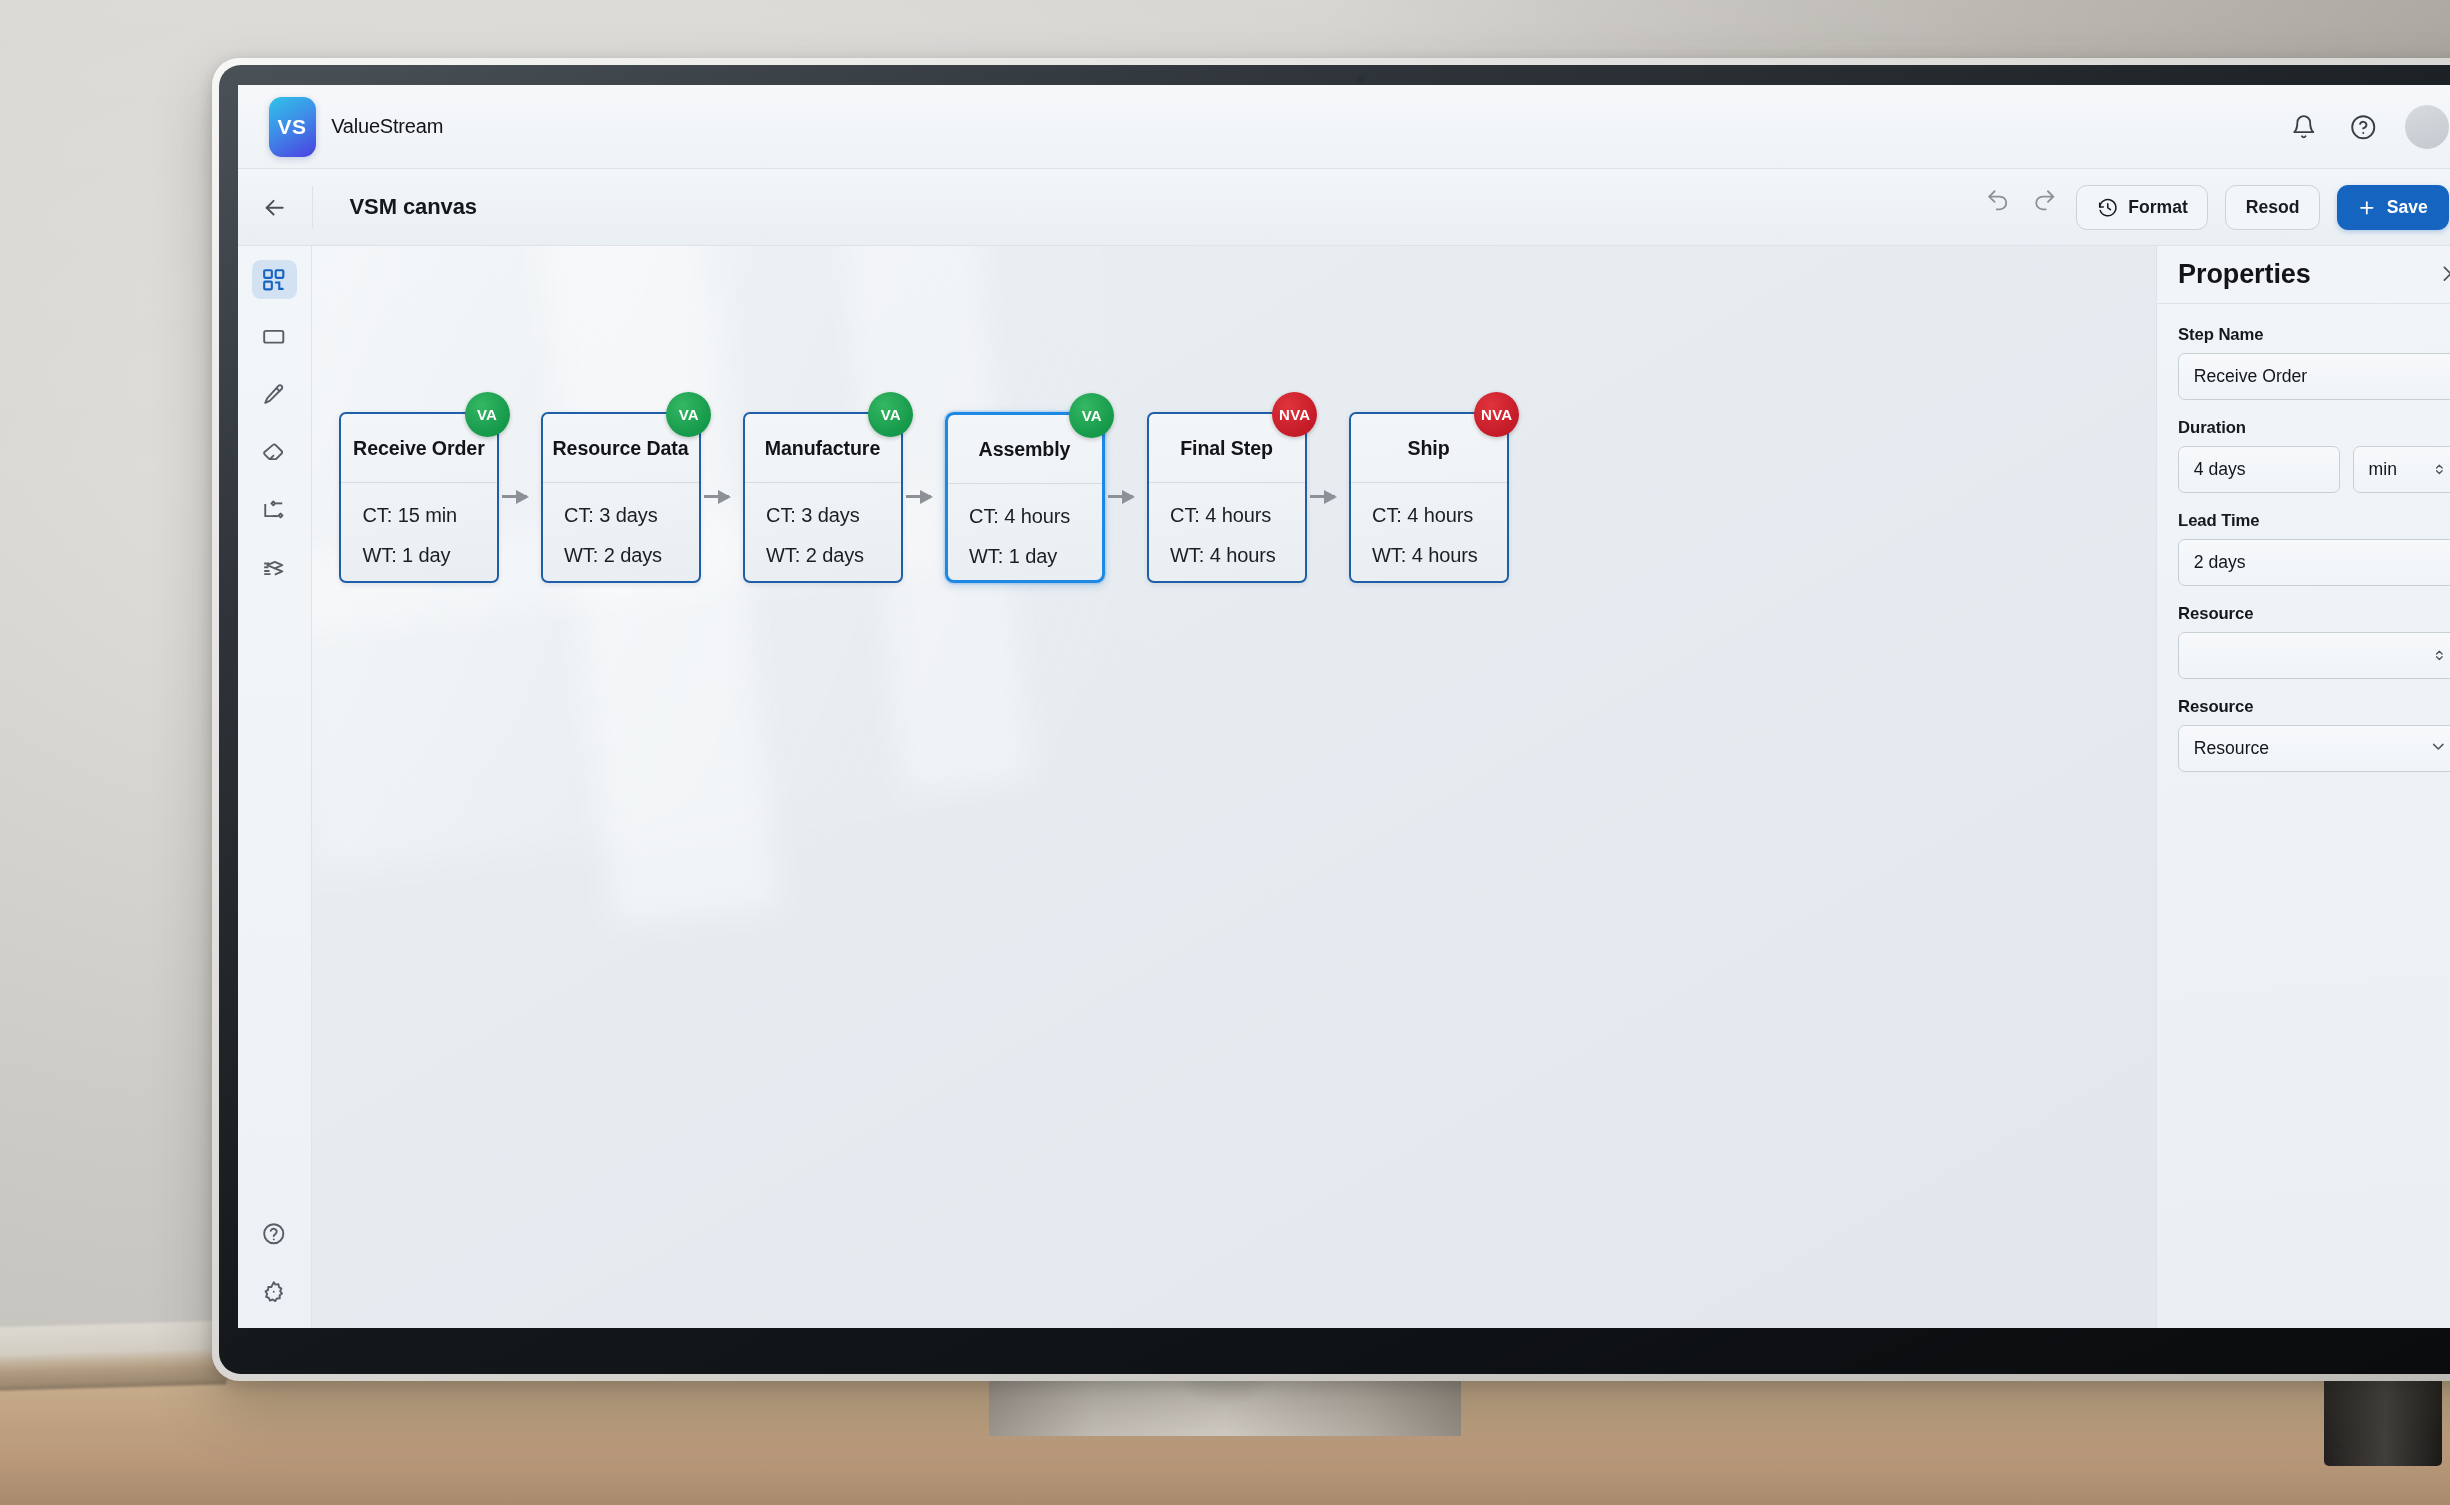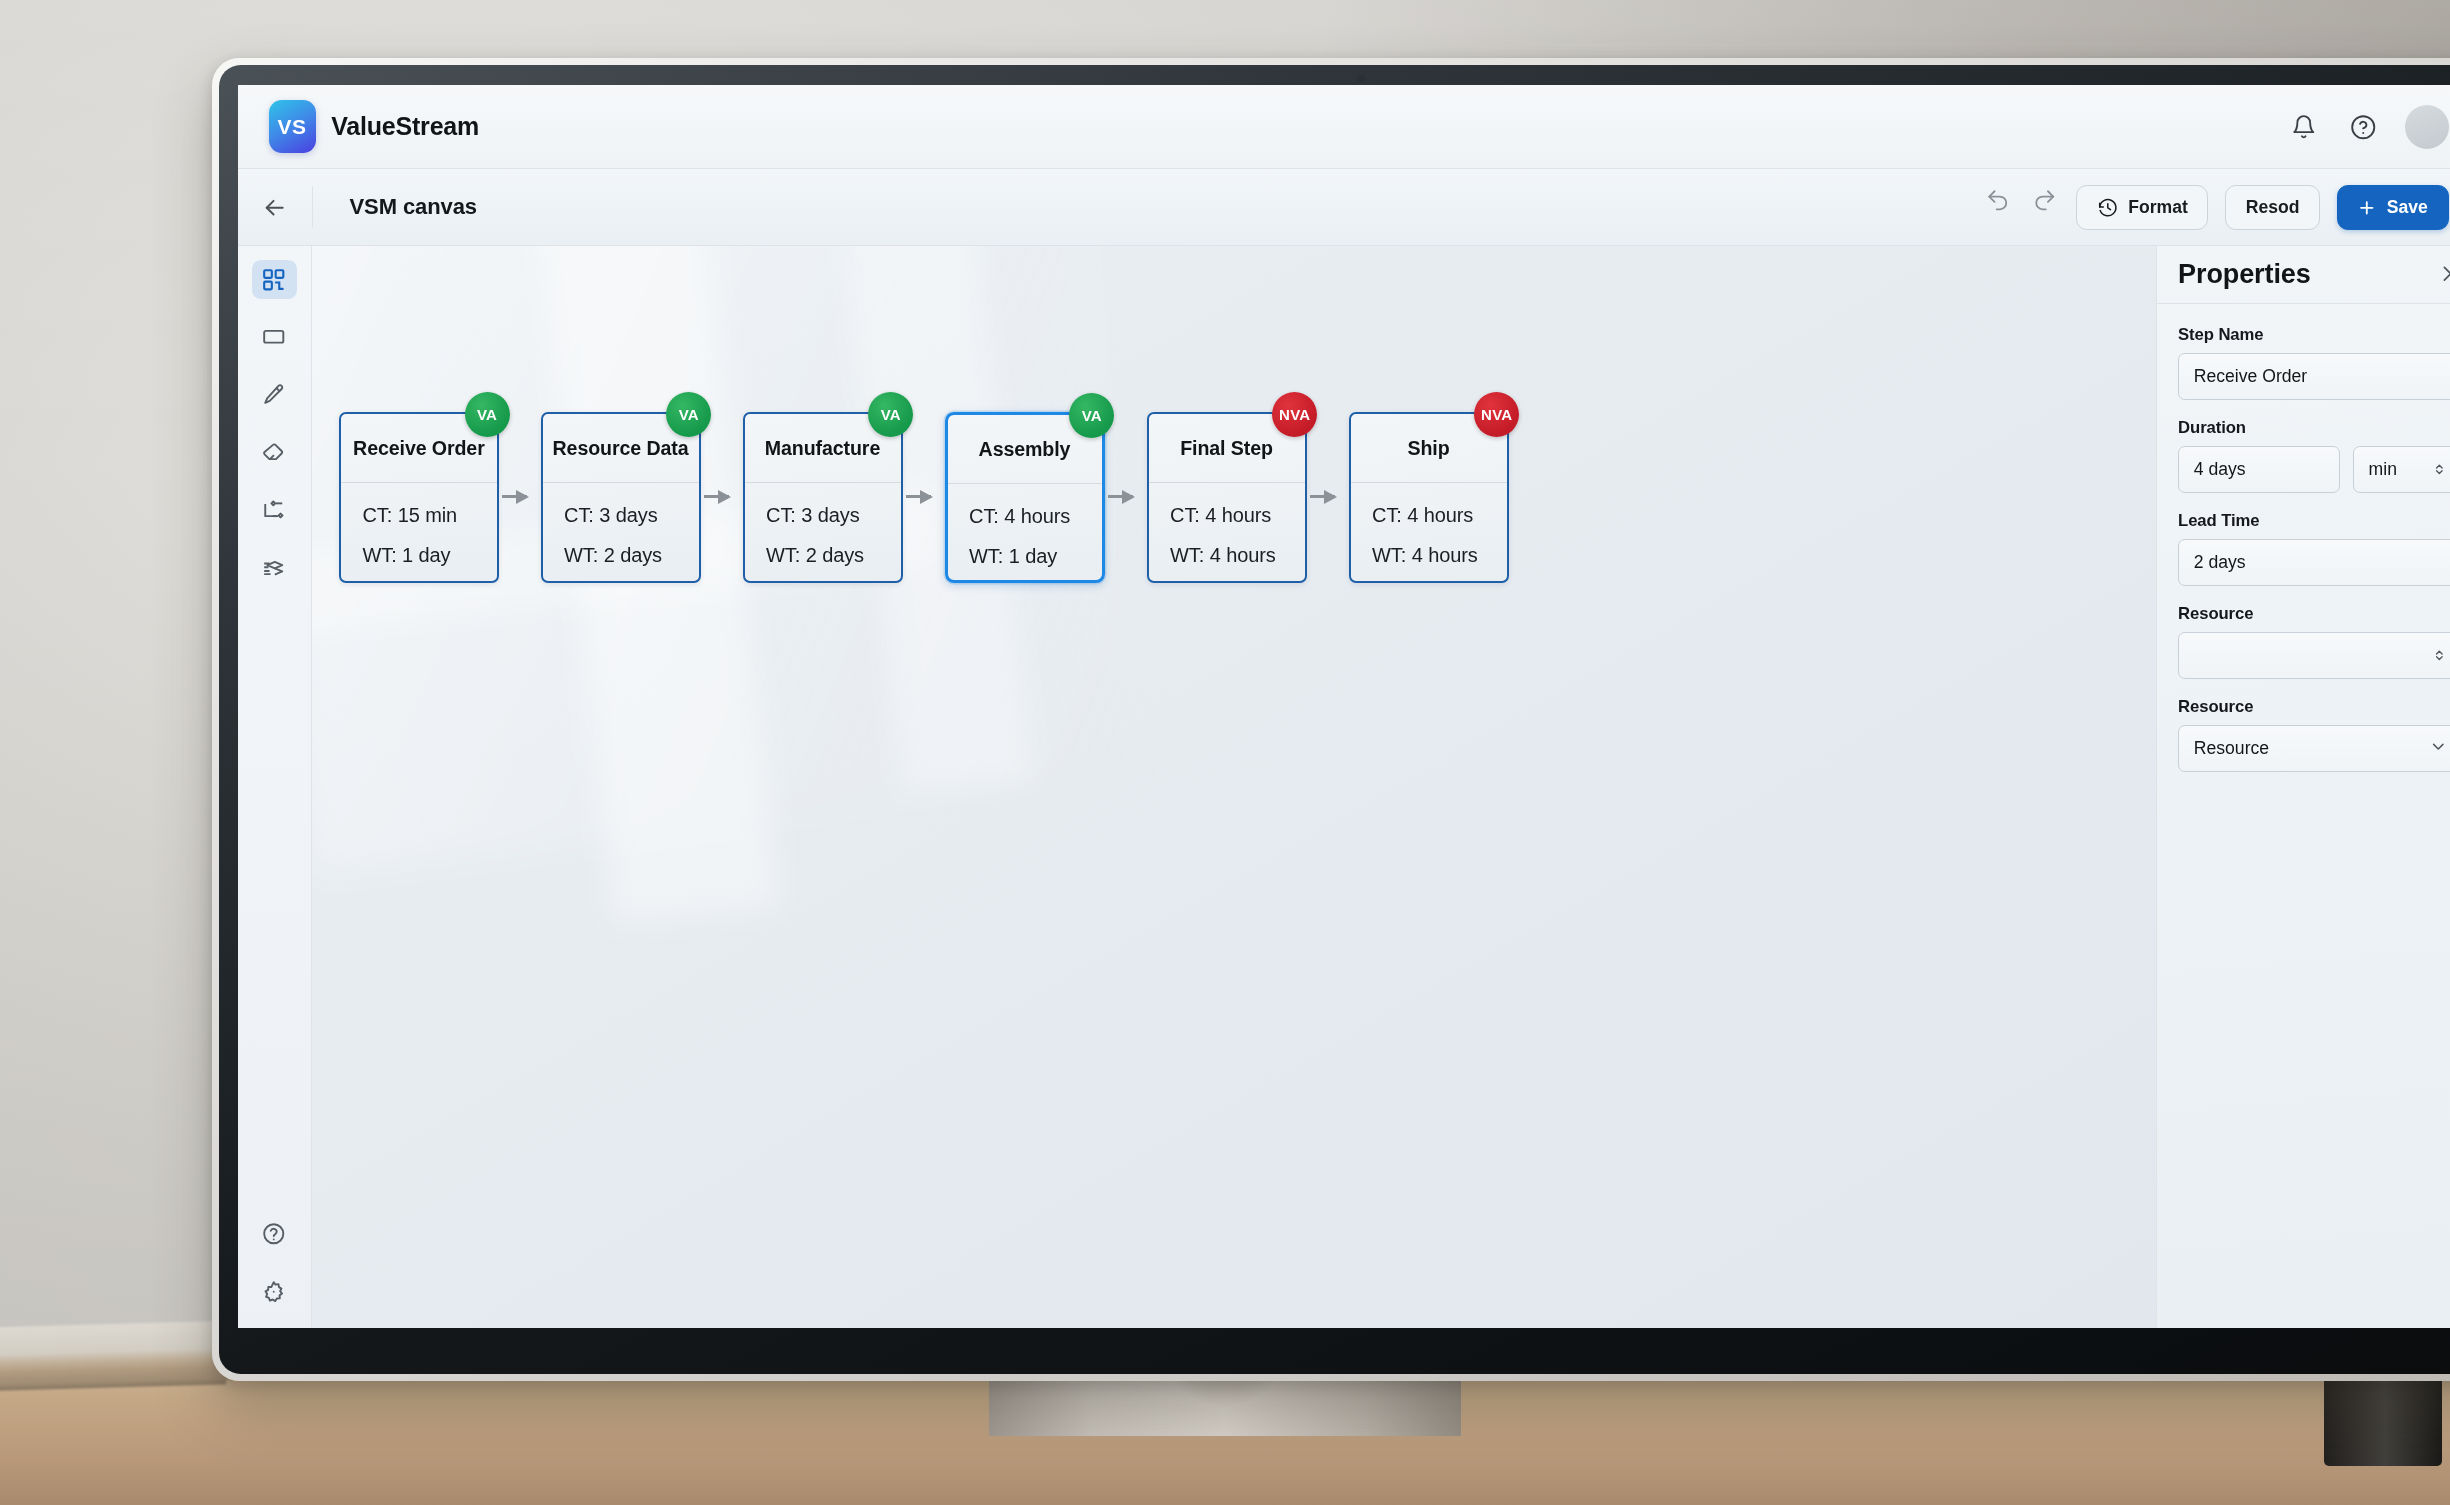--- a/index.html
+++ b/index.html
@@ -95,27 +95,27 @@
 
   
   .appbar {
     height:84px; flex:0 0 84px; display:flex; align-items:center;
     padding:0 36px 0 31px;
     background:linear-gradient(180deg,#f6f8fa 0%, #eff3f6 100%);
     border-bottom:1px solid #dde3e8;
   }
   .brand { display:flex; align-items:center; gap:15.7px; }
   .logo {
-    width:47px; height:53px; border-radius:12.7px;
+    width:47px; height:60px; border-radius:12.7px;
     background:linear-gradient(150deg,#2fc4e8 0%, #3f8ae8 48%, #4a3fe0 100%);
     display:flex; align-items:center; justify-content:center;
     color:#fff; font-size:21px; font-weight:700; letter-spacing:0.5px;
     box-shadow:0 2px 5.9px rgba(60,80,160,.25);
   }
-  .brand-name { font-size:25px; font-weight:700; color:#121417; letter-spacing:-0.2px; }
+  .brand-name { font-size:20px; font-weight:400; color:#121417; letter-spacing:-0.2px; }
   .appbar-right { margin-left:auto; display:flex; align-items:center; gap:22.5px; }
   .icon-btn { width:37px; height:37px; display:flex; align-items:center; justify-content:center; color:#3a4046; }
   .avatar { width:44px; height:44px; border-radius:50%;
             background:linear-gradient(160deg,#d6dbdf,#c3c9ce); }
 
   
   .toolbar {
     height:77px; flex:0 0 77px; display:flex; align-items:center;
     padding:0 36px 0 0;
     background:linear-gradient(180deg,#f2f6f9 0%, #eaeff3 100%);

